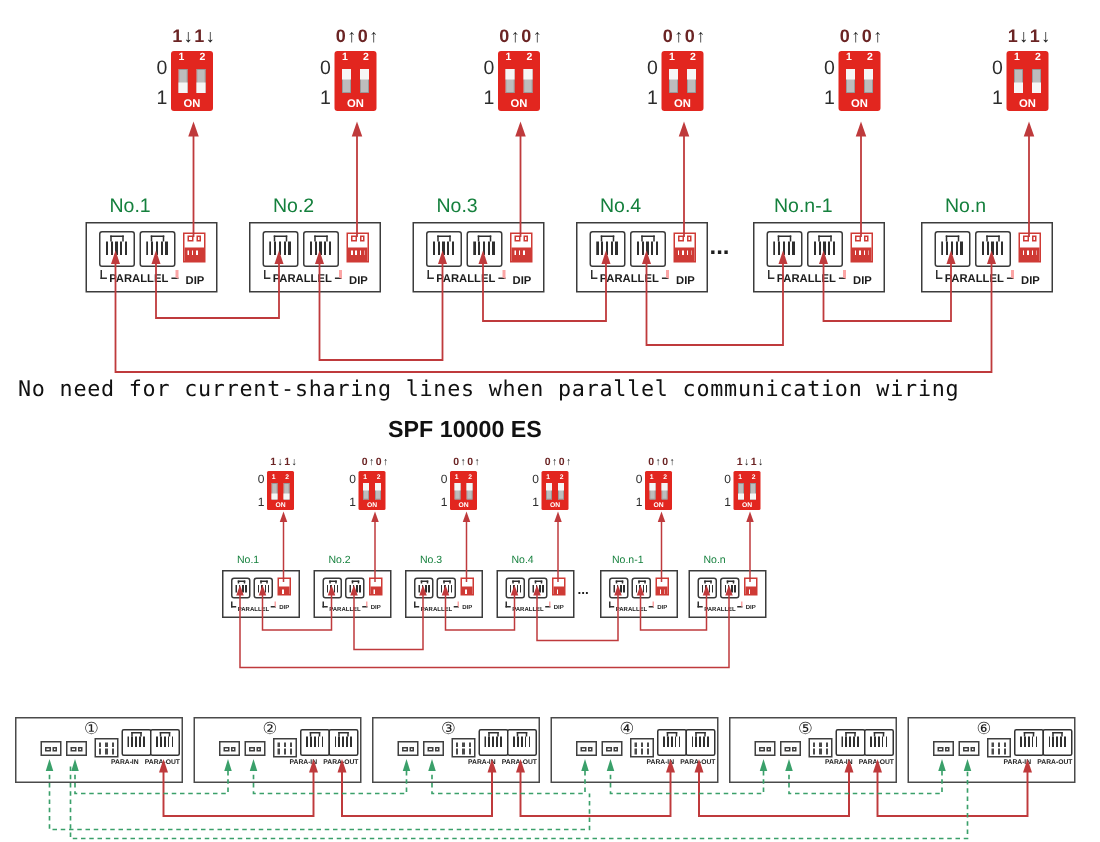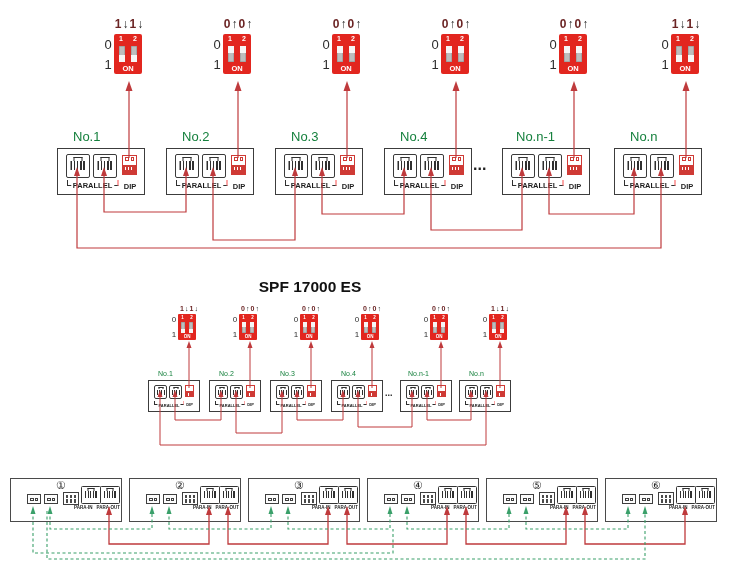--- a/index.html
+++ b/index.html
@@ -335,21 +335,22 @@
           <i></i>
         </div>
         <div class="blk"></div>
       </div>
     <div class="bracket big" style="left:9px;top:31px;width:49px">
         <span>PARALLEL</span>
       </div>
     <div class="diplab big" style="left:62px;top:33px;width:20px">DIP</div>
   </div>
 
-  <div class="model">SPF 17000 ES</div>
+  <div class="note">No need for current-sharing lines when parallel communication wiring</div>
+  <div class="model">SPF 10000 ES</div>
 
   <div class="dipu sm" style="left:170px;top:304px">
     <div class="dipu-labels">
         <span>1</span>
         <span class="arr">↓</span>
         <span>1</span>
         <span class="arr">↓</span>
       </div>
     <div class="dipu-row">
         <div class="dipu-side">

